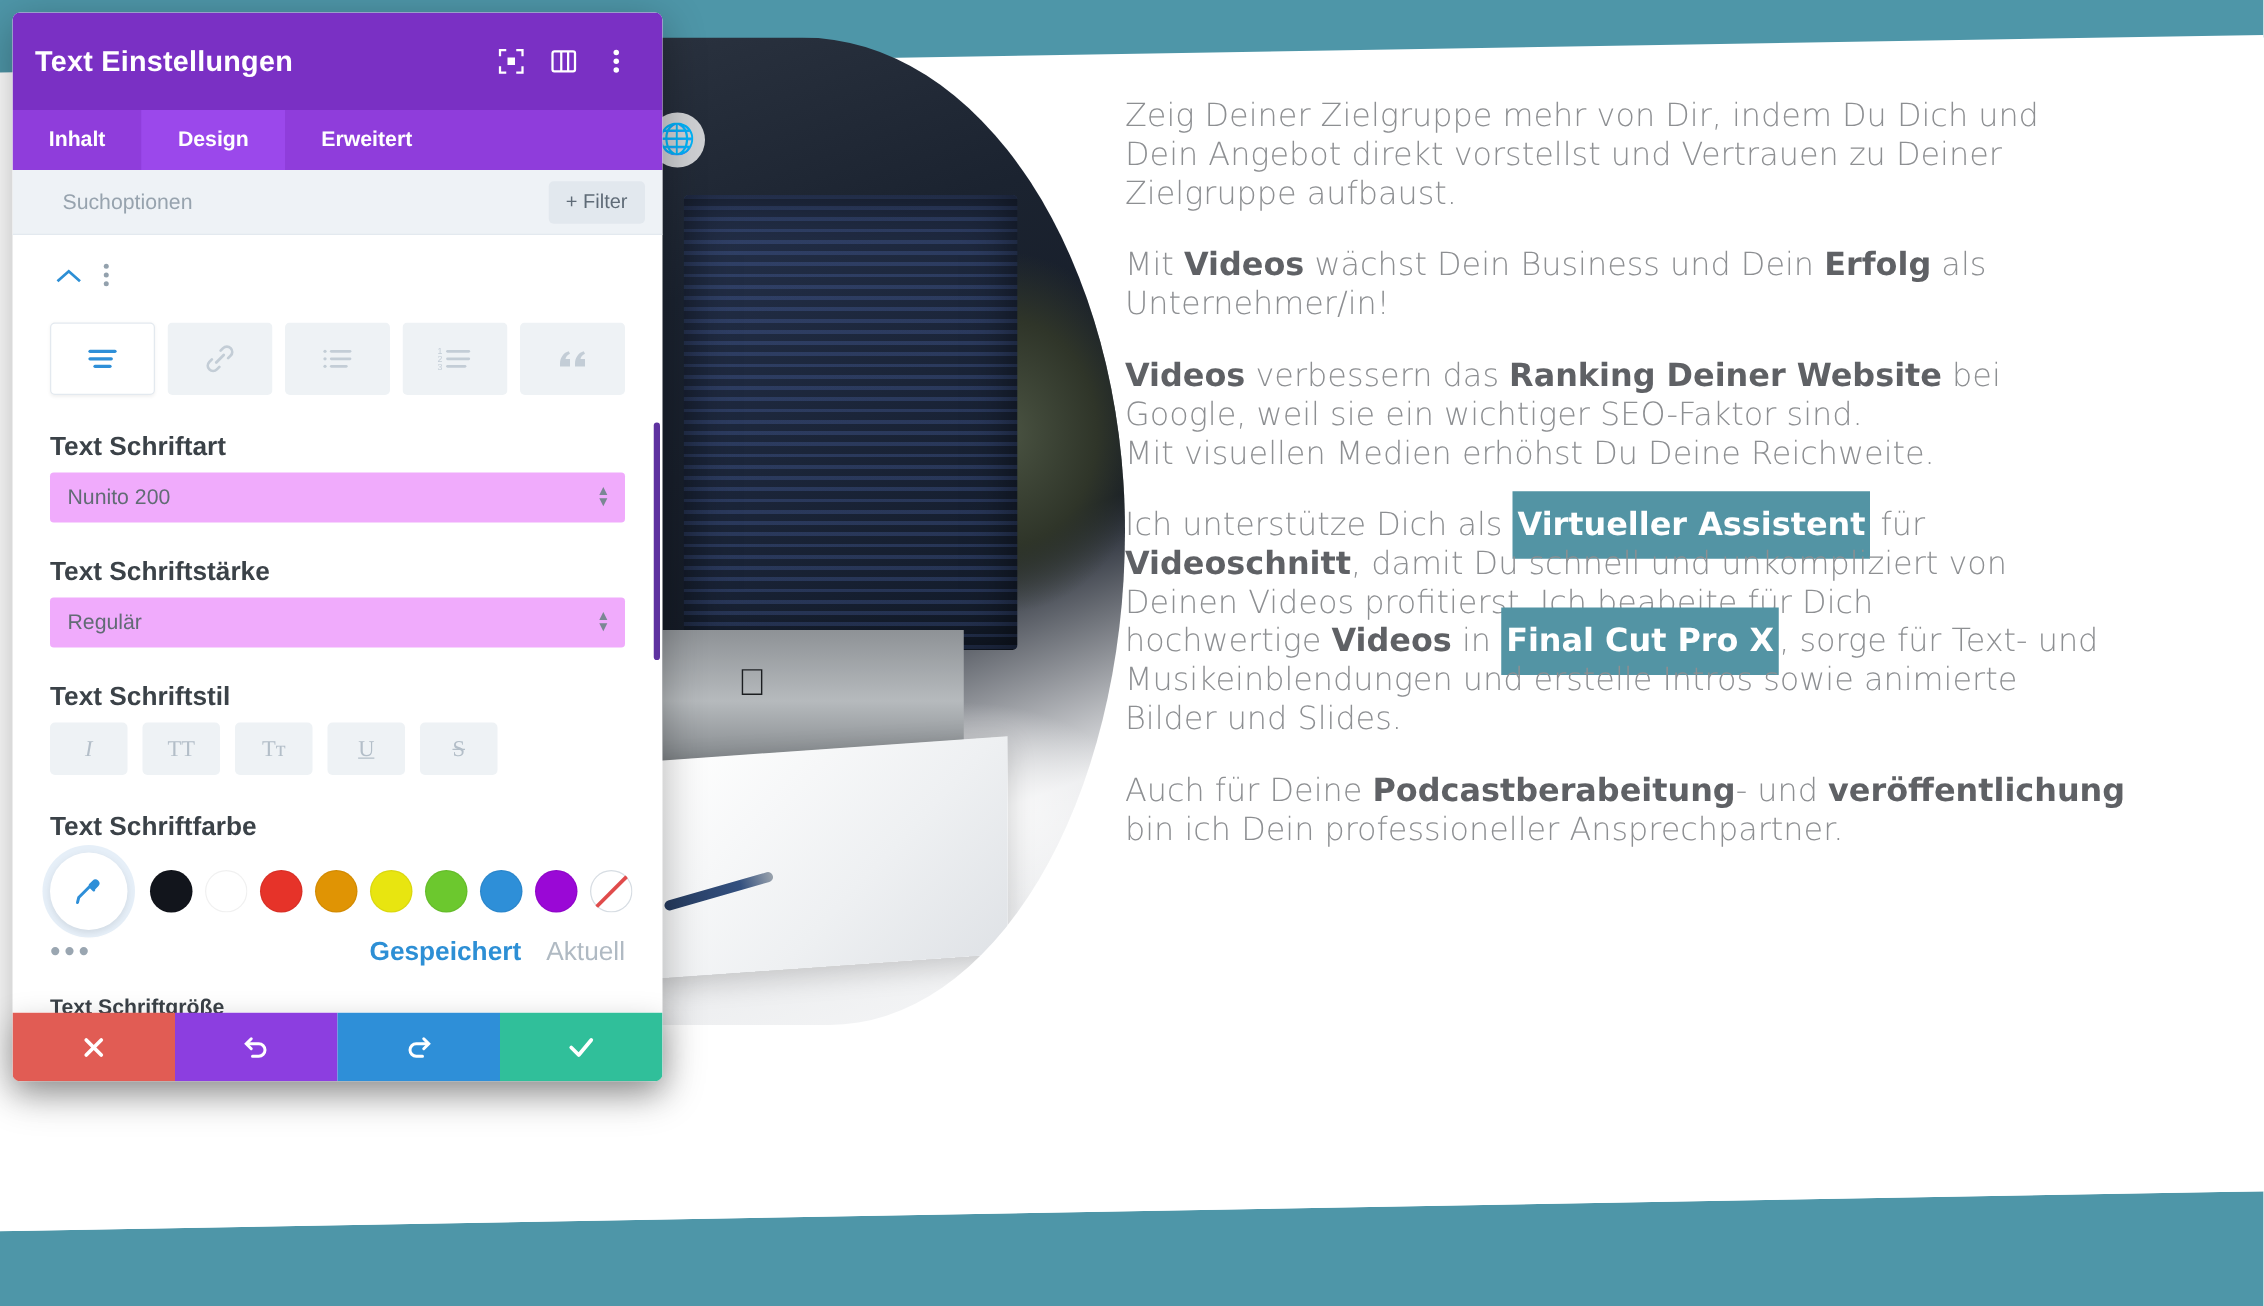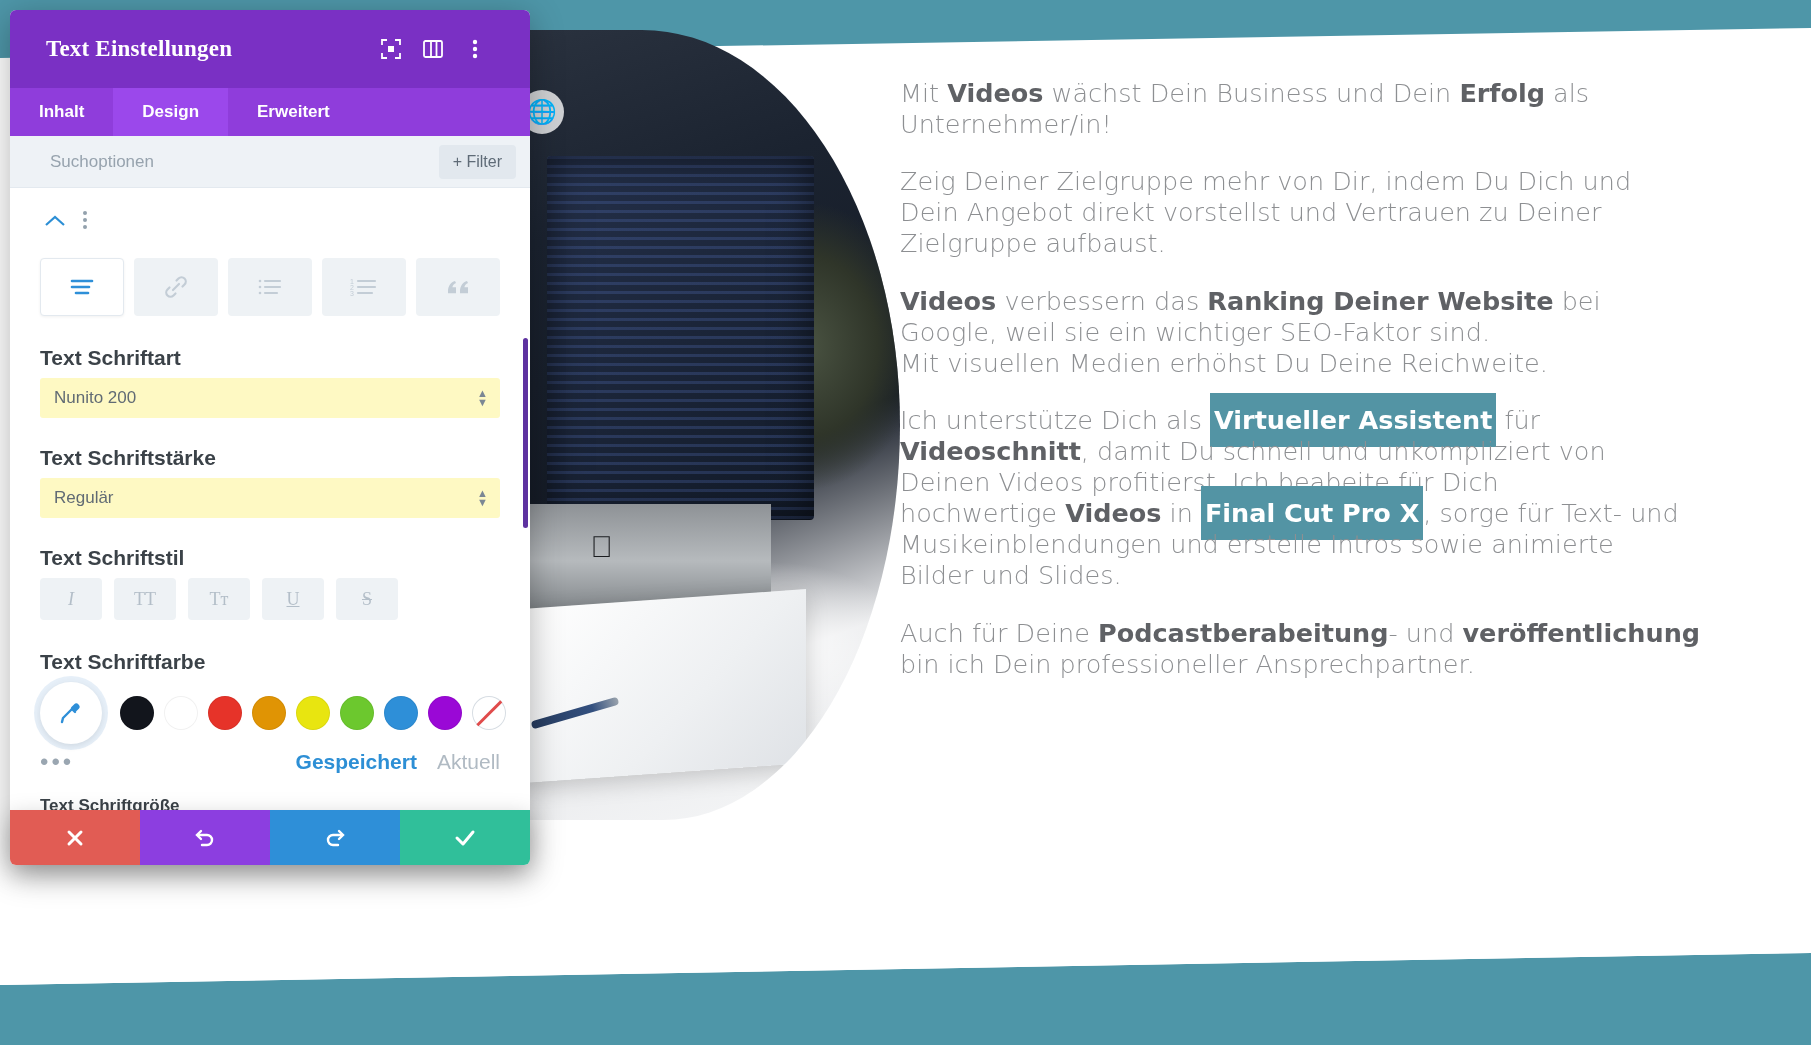--- a/index.html
+++ b/index.html
@@ -102,23 +102,22 @@
     position: absolute; left: 10px; top: 10px;
     width: 520px; height: 855px;
     background: #fff;
     border-radius: 6px;
     box-shadow: 0 8px 34px rgba(0,0,0,.30);
     overflow: hidden;
     display: flex; flex-direction: column;
   }
   .modal-head {
     background: #7a30c4; height: 78px; flex: 0 0 78px;
-    display: flex; align-items: center; padding: 0 36px;
+    display: flex; align-items: center; padding: 0 18px;
     color: #fff;
-    font-family: Liberation Serif, serif;
   }
   .modal-title { font-size: 23px; font-weight: 700; flex: 1; letter-spacing:.2px; }
   .head-icon {
     width: 38px; height: 38px; margin-left: 4px;
     display: flex; align-items: center; justify-content: center;
     color: #fff; cursor: pointer;
   }
   .head-icon svg { display: block; }
 
   .tabs { display: flex; background: #8f3ddb; flex: 0 0 48px; }
@@ -162,21 +161,21 @@
   }
   .icon-btn.active { background: #fff; border-color: #e3e9ef; box-shadow: 0 1px 3px rgba(0,0,0,.06); }
   .icon-btn svg { display:block; }
 
   .field-label {
     font-size: 21px; font-weight: 700; color: #3b4248;
     margin-bottom: 8px;
   }
   .select-wrap { position: relative; margin-bottom: 28px; }
   .select-box {
-    width: 100%; height: 40px; background: #fef9c3; border: 0; border-radius: 3px;
+    width: 100%; height: 40px; background: #f0abfc; border: 0; border-radius: 3px;
     padding: 0 44px 0 14px; font-size: 17px; color: #616b74;
     font-family: "Liberation Sans", sans-serif;
     display: flex; align-items: center; cursor: pointer;
   }
   .select-arrows {
     position: absolute; right: 12px; top: 50%; transform: translateY(-50%);
     color: #7b8794; font-size: 11px; line-height: 9px; text-align: center; pointer-events: none;
   }
 
   .style-row { display: flex; gap: 12px; margin-bottom: 30px; }
@@ -248,22 +247,22 @@
   <div class="hero-blob">
     <div class="hero-photo"></div>
     <div class="hero-monitor-foot"></div>
     <div class="hero-apple"></div>
     <div class="hero-paper"></div>
     <div class="hero-pen"></div>
   </div>
   <div class="globe-badge">🌐</div>
 
   <div class="copy" id="copy">
+      <p><span>Zeig Deiner Zielgruppe mehr von Dir, indem Du Dich und</span><br><span>Dein Angebot direkt vorstellst und Vertrauen zu Deiner</span><br><span>Zielgruppe aufbaust.</span></p>
       <p><span>Mit </span><b>Videos</b><span> wächst Dein Business und Dein </span><b>Erfolg</b><span> als</span><br><span>Unternehmer/in!</span></p>
-      <p><span>Zeig Deiner Zielgruppe mehr von Dir, indem Du Dich und</span><br><span>Dein Angebot direkt vorstellst und Vertrauen zu Deiner</span><br><span>Zielgruppe aufbaust.</span></p>
       <p><b>Videos</b><span> verbessern das </span><b>Ranking Deiner Website</b><span> bei</span><br><span>Google, weil sie ein wichtiger SEO-Faktor sind.</span><br><span>Mit visuellen Medien erhöhst Du Deine Reichweite.</span></p>
       <p><span>Ich unterstütze Dich als </span><span class="hl">Virtueller Assistent</span><span> für</span><br><b>Videoschnitt</b><span>, damit Du schnell und unkompliziert von</span><br><span>Deinen Videos profitierst. Ich beabeite für Dich</span><br><span>hochwertige </span><b>Videos</b><span> in </span><span class="hl">Final Cut Pro X</span><span>, sorge für Text- und</span><br><span>Musikeinblendungen und erstelle Intros sowie animierte</span><br><span>Bilder und Slides.</span></p>
       <p><span>Auch für Deine </span><b>Podcastberabeitung</b><span>- und </span><b>veröffentlichung</b><br><span>bin ich Dein professioneller Ansprechpartner.</span></p>
     </div>
 
   <div class="modal">
 
     <div class="modal-head">
       <div class="modal-title">Text Einstellungen</div>
 

